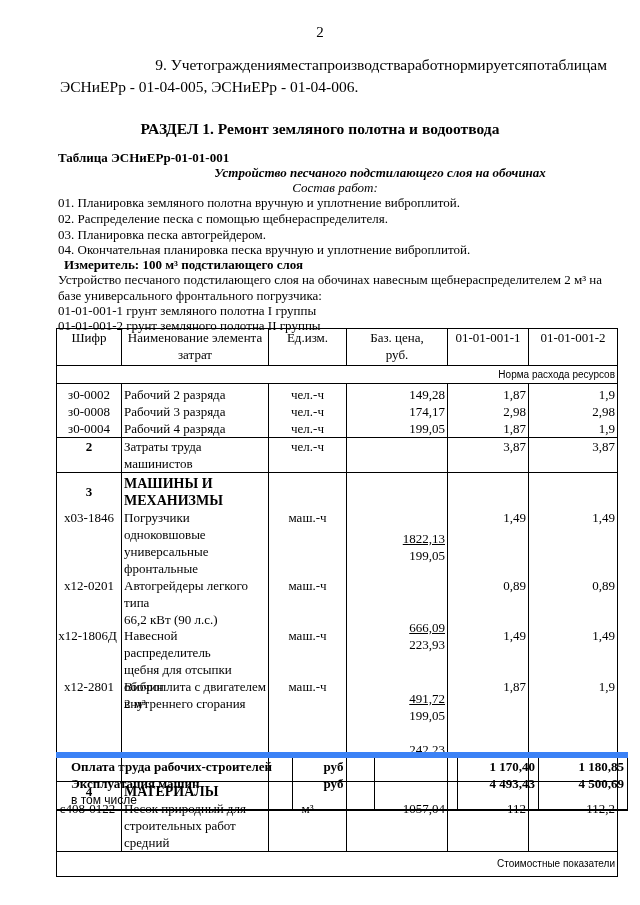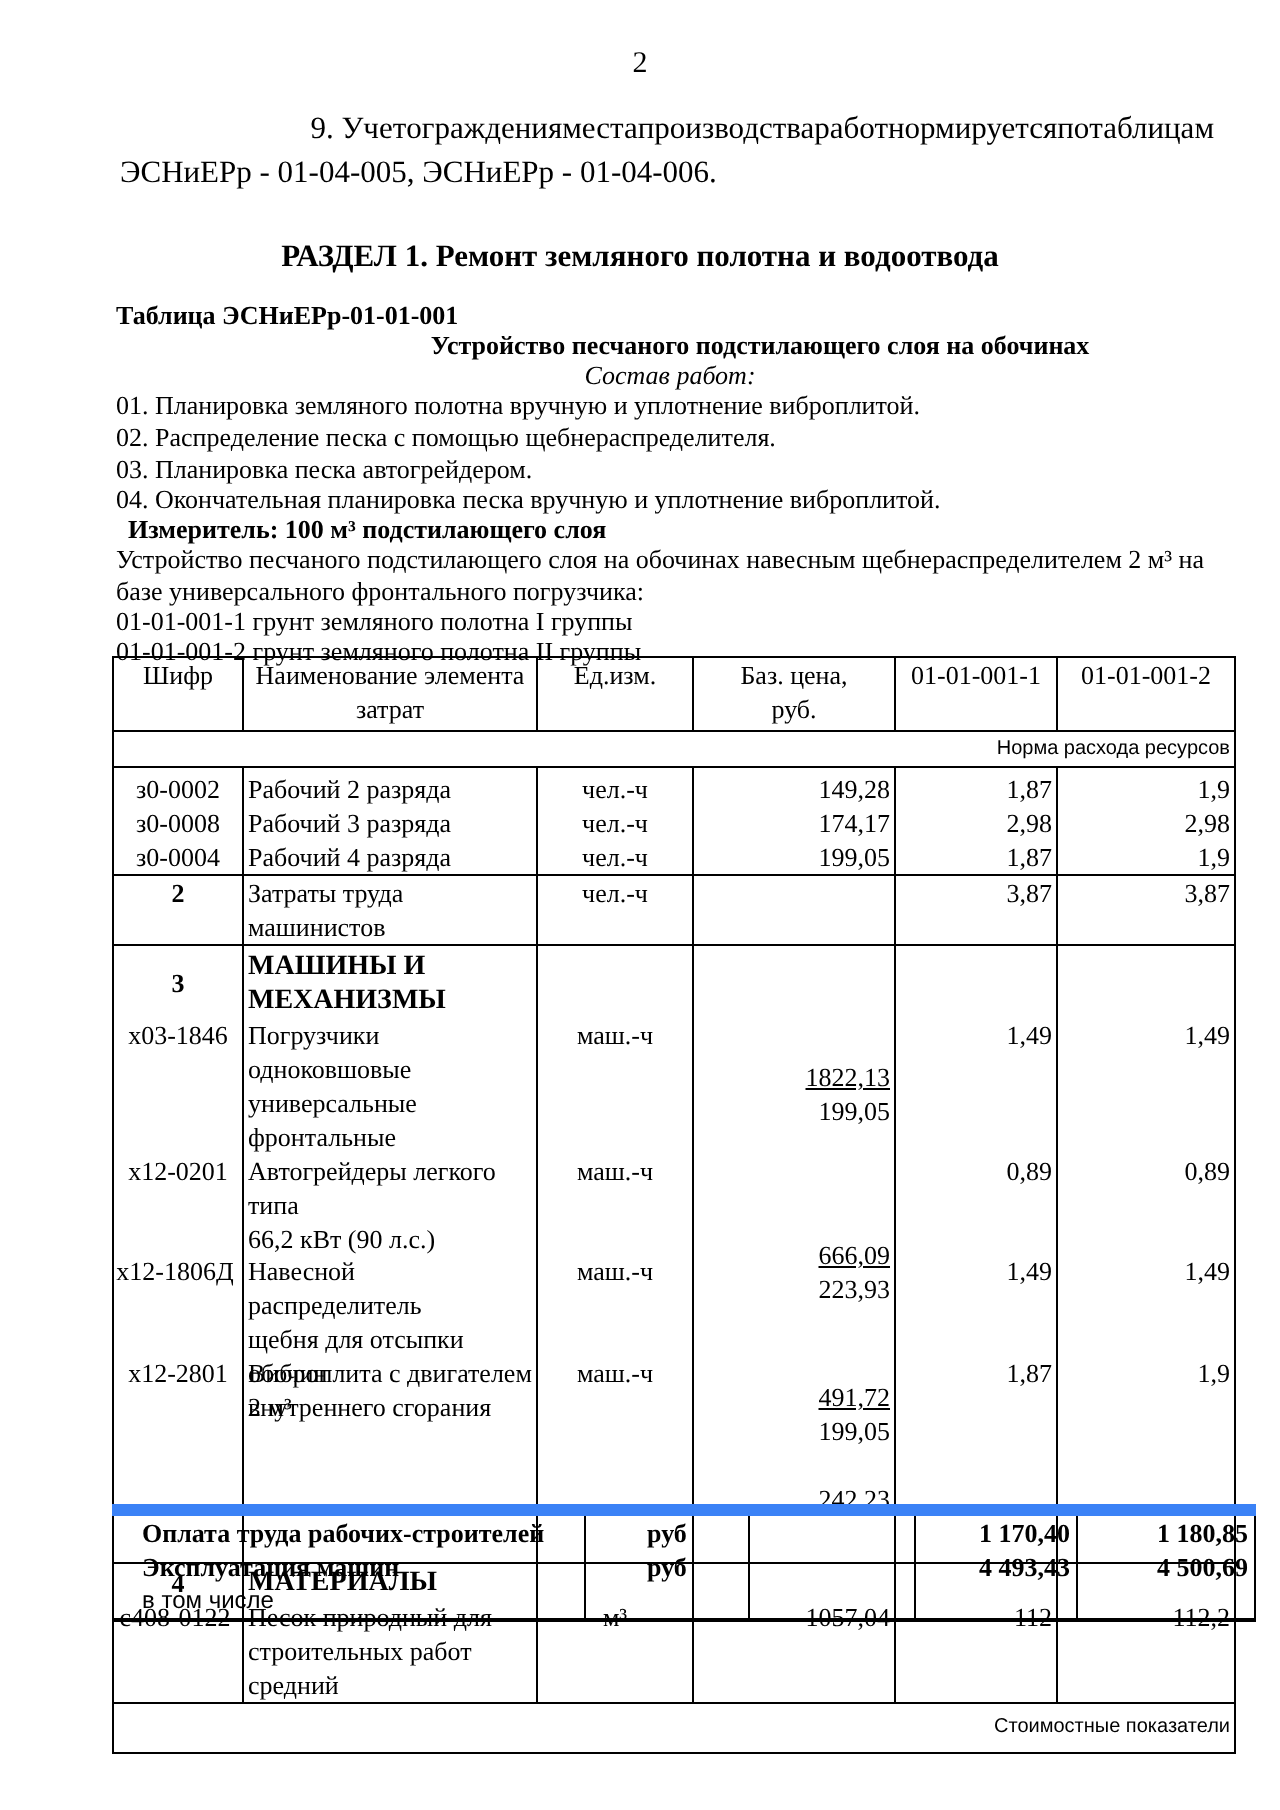--- a/index.html
+++ b/index.html
@@ -4,21 +4,21 @@
 <style>
   html, body { margin:0; padding:0; background:#fff; }
   body { width:640px; height:905px; position:relative; overflow:hidden;
          font-family:"Liberation Serif", "DejaVu Serif", serif; color:#000; }
   .abs { position:absolute; white-space:nowrap; }
   .pagenum { left:0; width:640px; top:24px; text-align:center; font-size:15px; }
   .para1 { left:92px; top:56px; font-size:15.5px; width:515px; display:flex; justify-content:flex-end; }
   .para1b { left:60px; top:78px; font-size:15.5px; }
   .section { left:0; width:640px; top:120px; text-align:center; font-size:15.5px; font-weight:bold; }
   .tbl-id { left:58px; top:150px; font-size:13px; font-weight:bold; }
-  .tbl-title { left:0; width:640px; padding-left:120px; box-sizing:border-box; top:165px; text-align:center; font-size:13px; font-weight:bold; }
+  .tbl-title { left:0; width:640px; padding-left:120px; box-sizing:border-box; top:165px; text-align:center; font-size:13px; font-weight:bold;font-style:italic; }
   .composition { left:0; width:640px; padding-left:30px; box-sizing:border-box; top:180px; text-align:center; font-size:13px; font-style:italic; }
   .work { left:58px; font-size:13px; }
   .meter { left:64px; top:257px; font-size:13px; font-weight:bold; }
   .desc { left:58px; font-size:13px; }
 
   table.grid { position:absolute; left:56px; top:328px; border-collapse:collapse;
                font-size:13px; table-layout:fixed;padding-left:36px; }
   table.grid td { border:1px solid #000; padding:0 2px; vertical-align:top; line-height:17px; }
   .c-code { width:60px; text-align:center; }
   .c-name { width:142px; }

